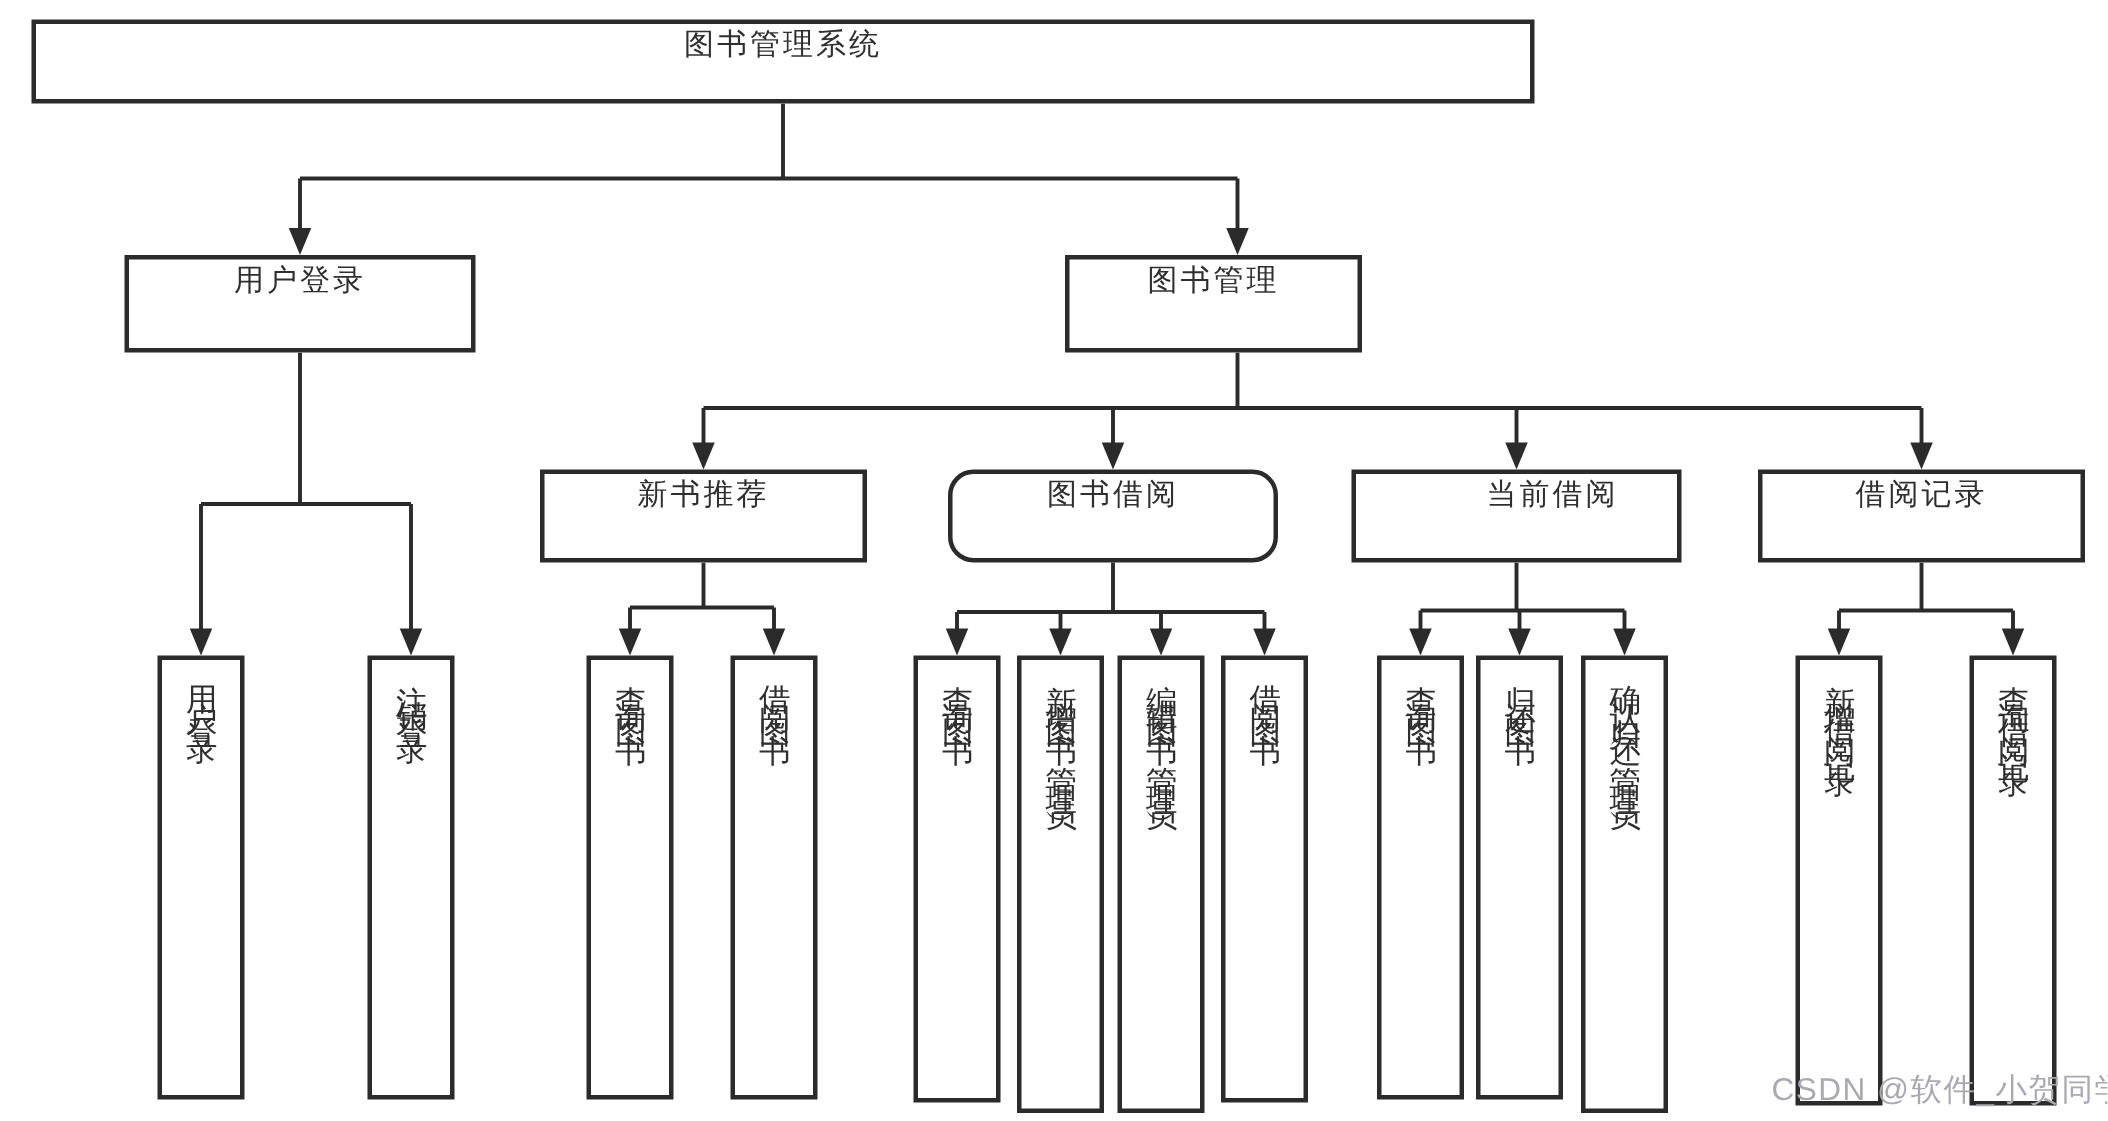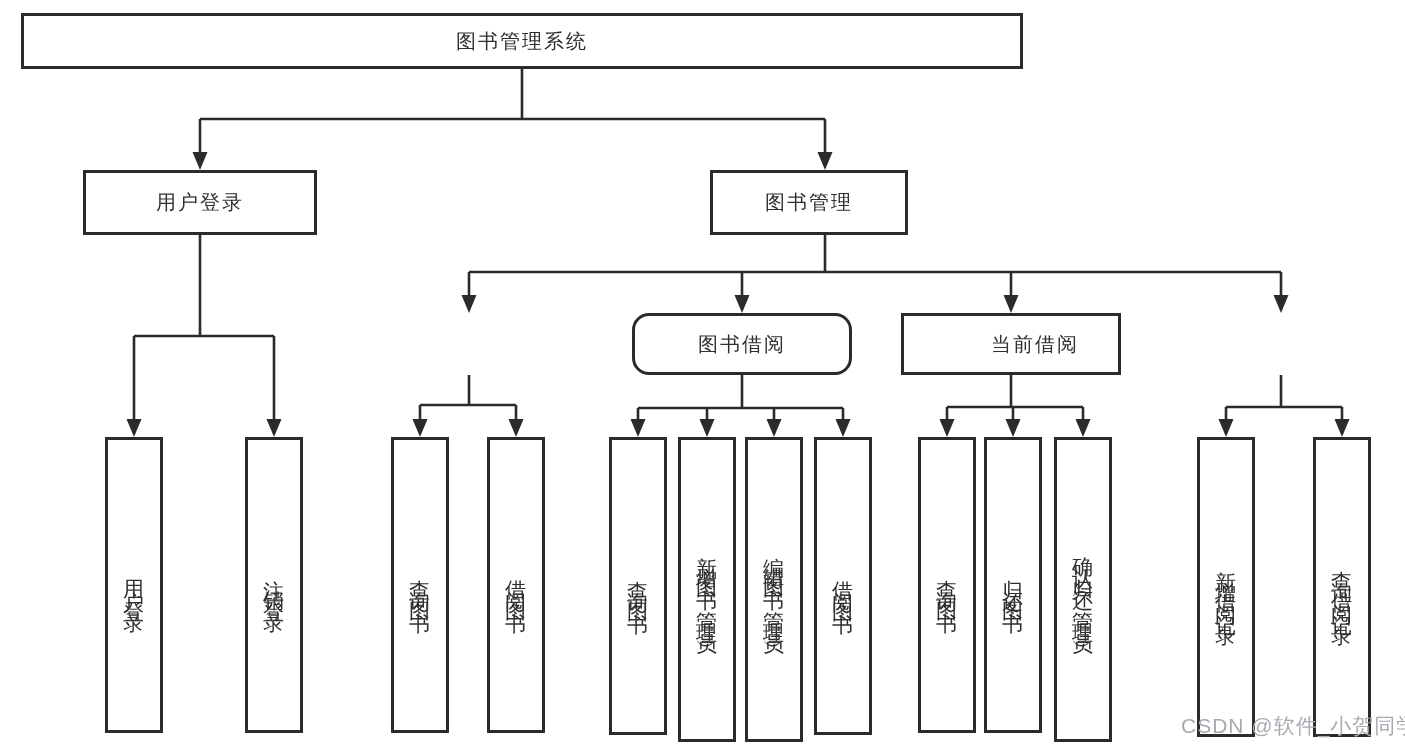--- a/index.html
+++ b/index.html
@@ -3,21 +3,21 @@
 <meta charset="utf-8">
 <style>
   html,body{margin:0;padding:0;background:#ffffff;}
   .canvas{
     position:relative;width:1405px;height:747px;background:#ffffff;
     font-family:"Liberation Sans",sans-serif;color:#2f2f2f;overflow:hidden;
   }
   .wires{position:absolute;left:0;top:0;width:1405px;height:747px;}
   .box{
     position:absolute;box-sizing:border-box;background:#ffffff;
-    border:3px solid #2b2b2b;display:flex;align-items:center;justify-content:center;
+    border:3px solid #2b2b2b;display:flex;align-items:flex-start;justify-content:center;
   }
   .hbox span{font-size:20px;letter-spacing:2px;white-space:nowrap;}
   .vbox span{
     writing-mode:vertical-lr;text-orientation:mixed;
     font-size:21px;letter-spacing:11px;line-height:1;white-space:nowrap;
   }
   .watermark{
     position:absolute;left:1181px;top:712px;z-index:5;
     font-size:21px;color:#a9a9b1;letter-spacing:1px;white-space:nowrap;
   }
@@ -78,25 +78,31 @@
     <span>图书管理系统</span>
   </div>
 
   <div class="box hbox" style="left:83px;top:170px;width:234px;height:65px;">
     <span>用户登录</span>
   </div>
   <div class="box hbox" style="left:710px;top:170px;width:198px;height:65px;">
     <span>图书管理</span>
   </div>
 
+  <div class="box hbox" style="left:360px;top:313px;width:218px;height:62px;">
+    <span>新书推荐</span>
+  </div>
   <div class="box hbox" style="left:632px;top:313px;width:220px;height:62px;border-radius:17px;">
     <span>图书借阅</span>
   </div>
   <div class="box hbox" style="left:901px;top:313px;width:220px;height:62px;padding-left:48px;">
     <span>当前借阅</span>
+  </div>
+  <div class="box hbox" style="left:1172px;top:313px;width:218px;height:62px;">
+    <span>借阅记录</span>
   </div>
 
   <div class="box vbox" style="left:105px;top:437px;width:58px;height:296px;">
     <span>用户登录</span>
   </div>
   <div class="box vbox" style="left:245px;top:437px;width:58px;height:296px;">
     <span>注销登录</span>
   </div>
 
   <div class="box vbox" style="left:391px;top:437px;width:58px;height:296px;">

